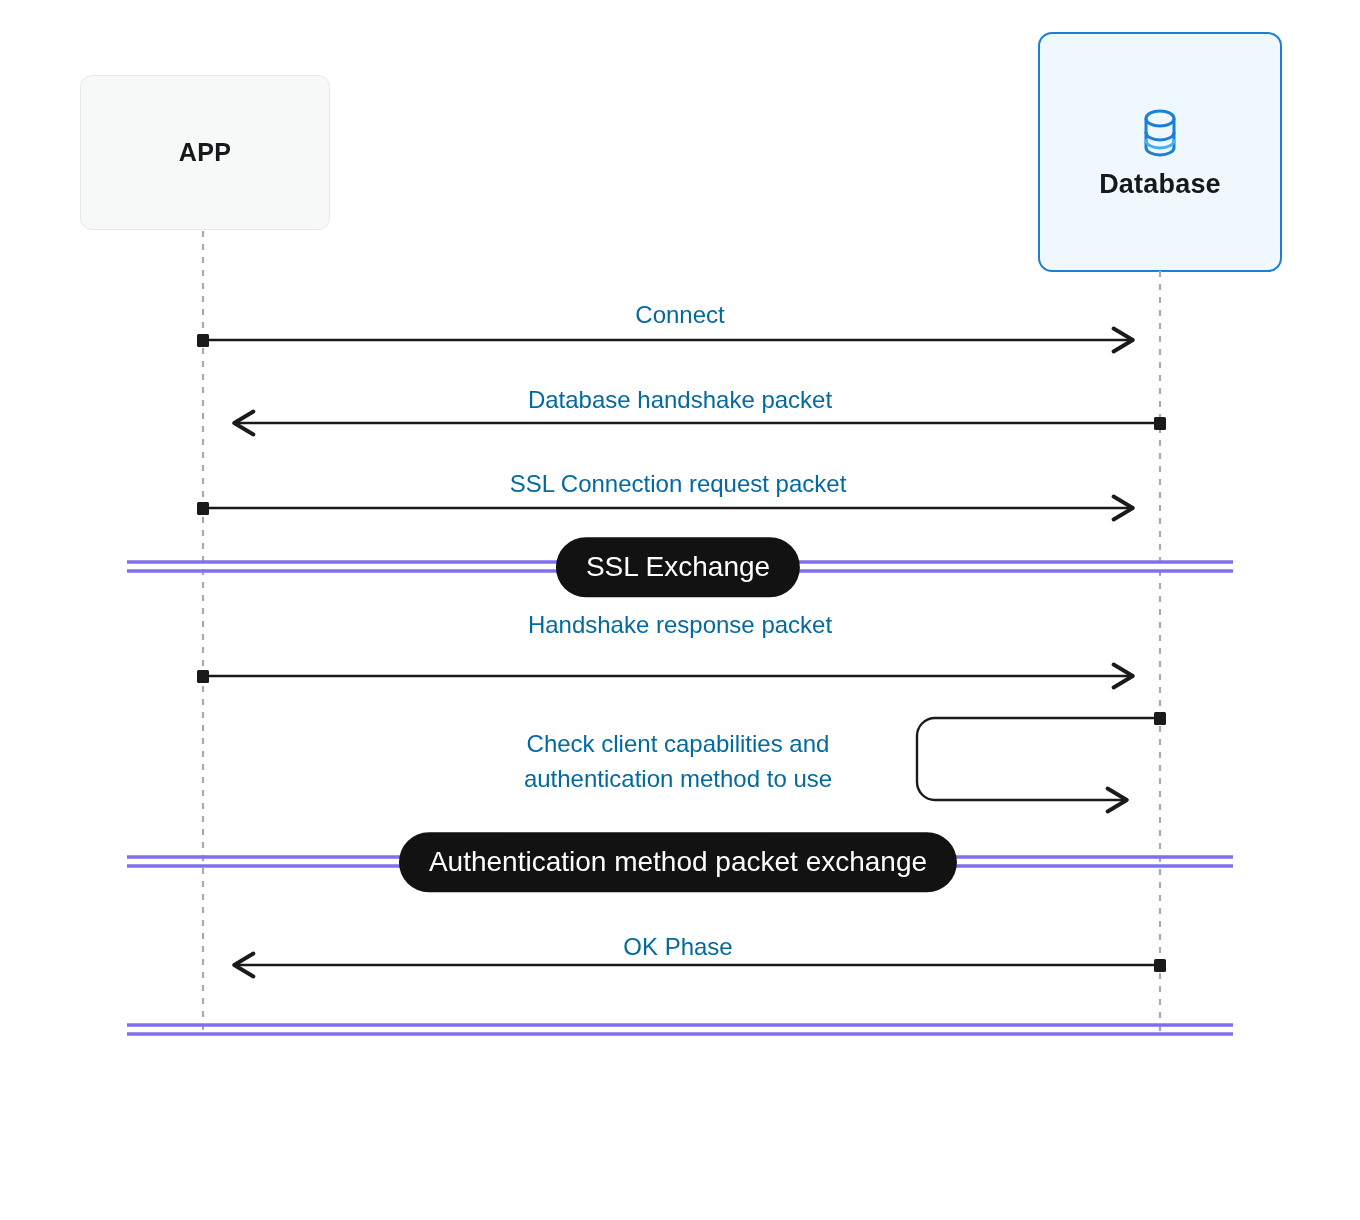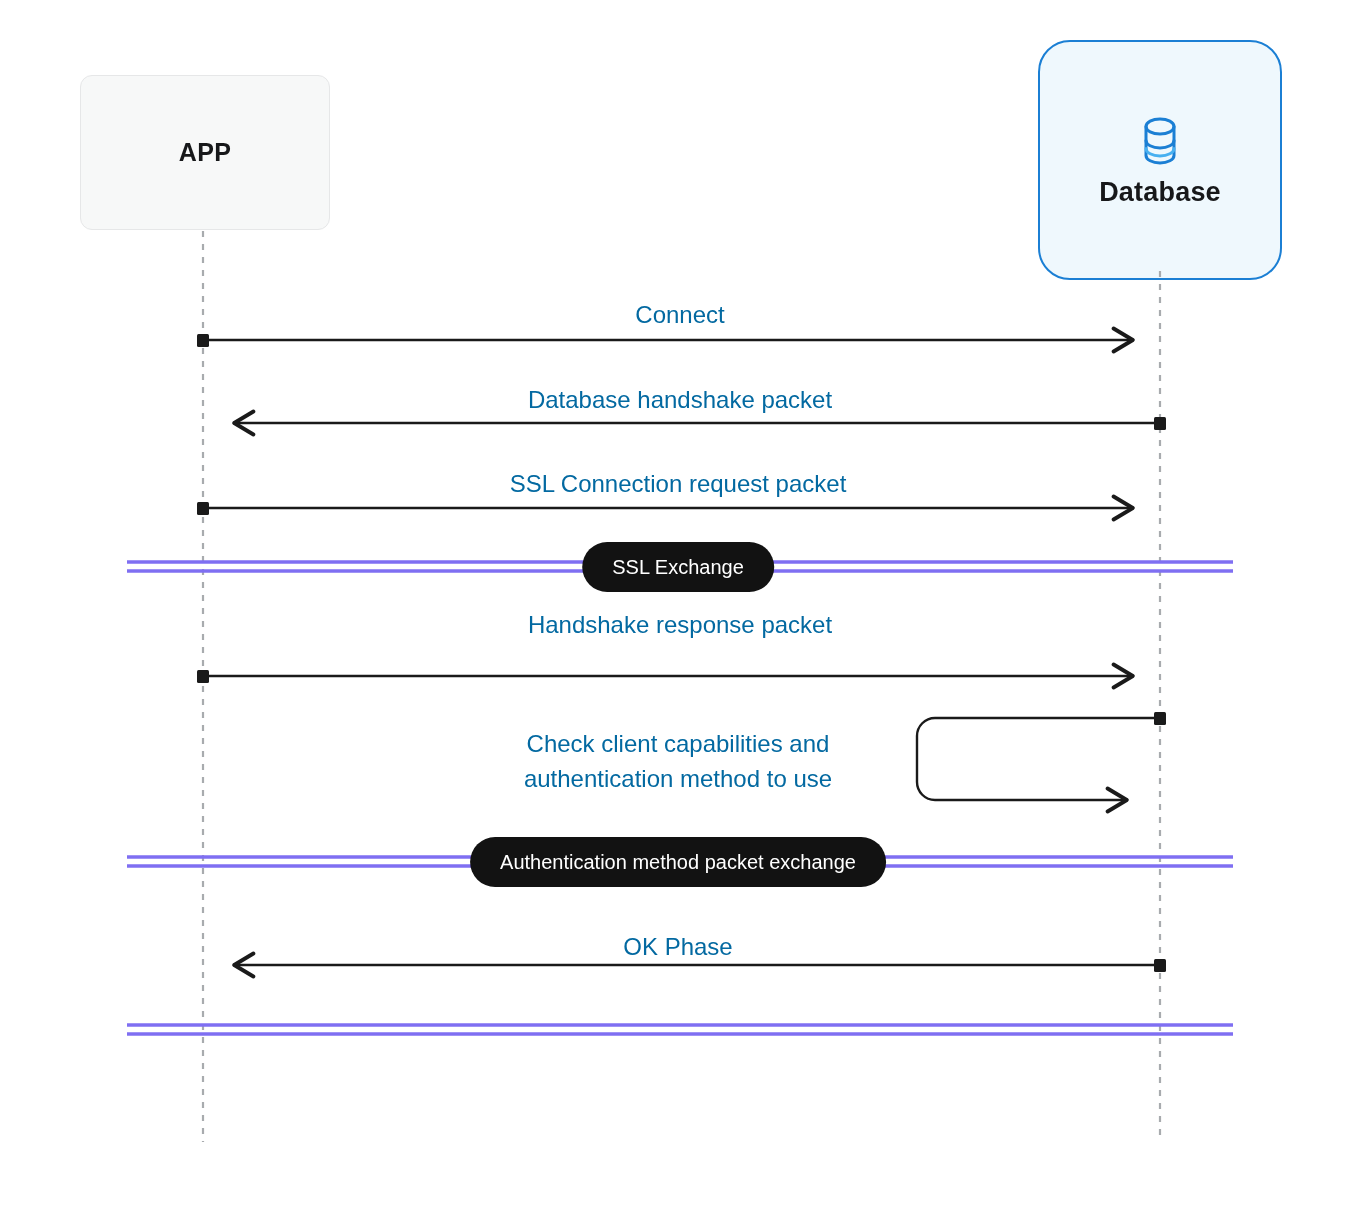--- a/index.html
+++ b/index.html
@@ -7,21 +7,21 @@
     padding: 0;
     background: #ffffff;
   }
   body {
     font-family: "Liberation Sans", sans-serif;
     -webkit-font-smoothing: antialiased;
   }
   #canvas {
     position: relative;
     width: 1360px;
-    height: 1220px;
+    height: 1036px;
     background: #ffffff;
     overflow: hidden;
   }
   #diagram-svg {
     position: absolute;
     left: 0;
     top: 0;
     width: 1360px;
     height: 1220px;
   }
@@ -45,26 +45,26 @@
   }
   .participant-app .p-label {
     font-size: 25px;
     font-weight: bold;
     color: #17181a;
     letter-spacing: 0.3px;
     margin-top: 0px;
   }
   .participant-db {
     left: 1038px;
-    top: 40px;
+    top: 32px;
     width: 244px;
     height: 240px;
     background: #eff8fd;
     border: 2.5px solid #1b7fd4;
-    border-radius: 32px;
+    border-radius: 14px;
   }
   .participant-db .db-icon {
     width: 56px;
     height: 56px;
     display: block;
     margin-bottom: 8px;
   }
   .participant-db .p-label {
     font-size: 27px;
     font-weight: bold;
@@ -84,21 +84,21 @@
     white-space: normal;
     text-align: center;
     width: 430px;
   }
   
   .divider-pill {
     position: absolute;
     transform: translate(-50%, -50%);
     background: #121212;
     color: #ffffff;
-    font-size: 20px;
+    font-size: 28px;
     border-radius: 999px;
     padding: 13px 30px;
     white-space: nowrap;
     line-height: 1.2;
   }
 </style>
 </head>
 <body>
 
 <div id="canvas">

